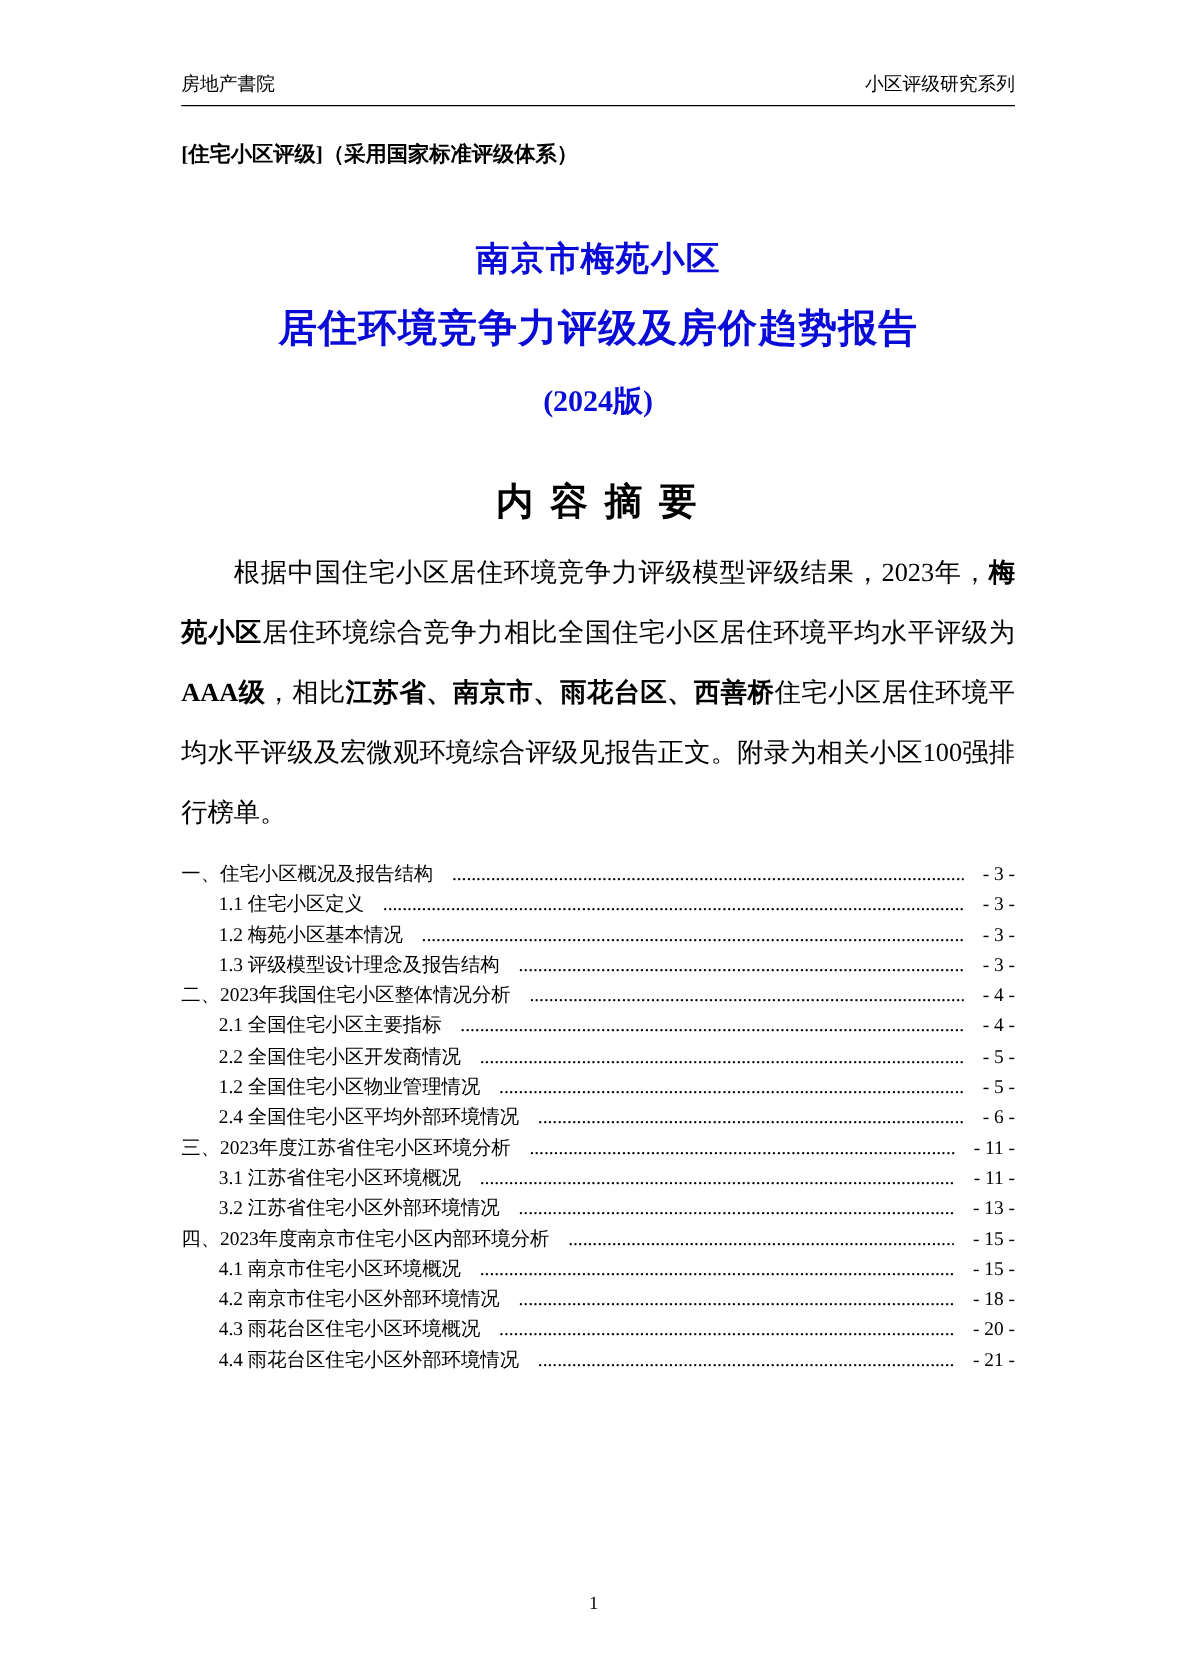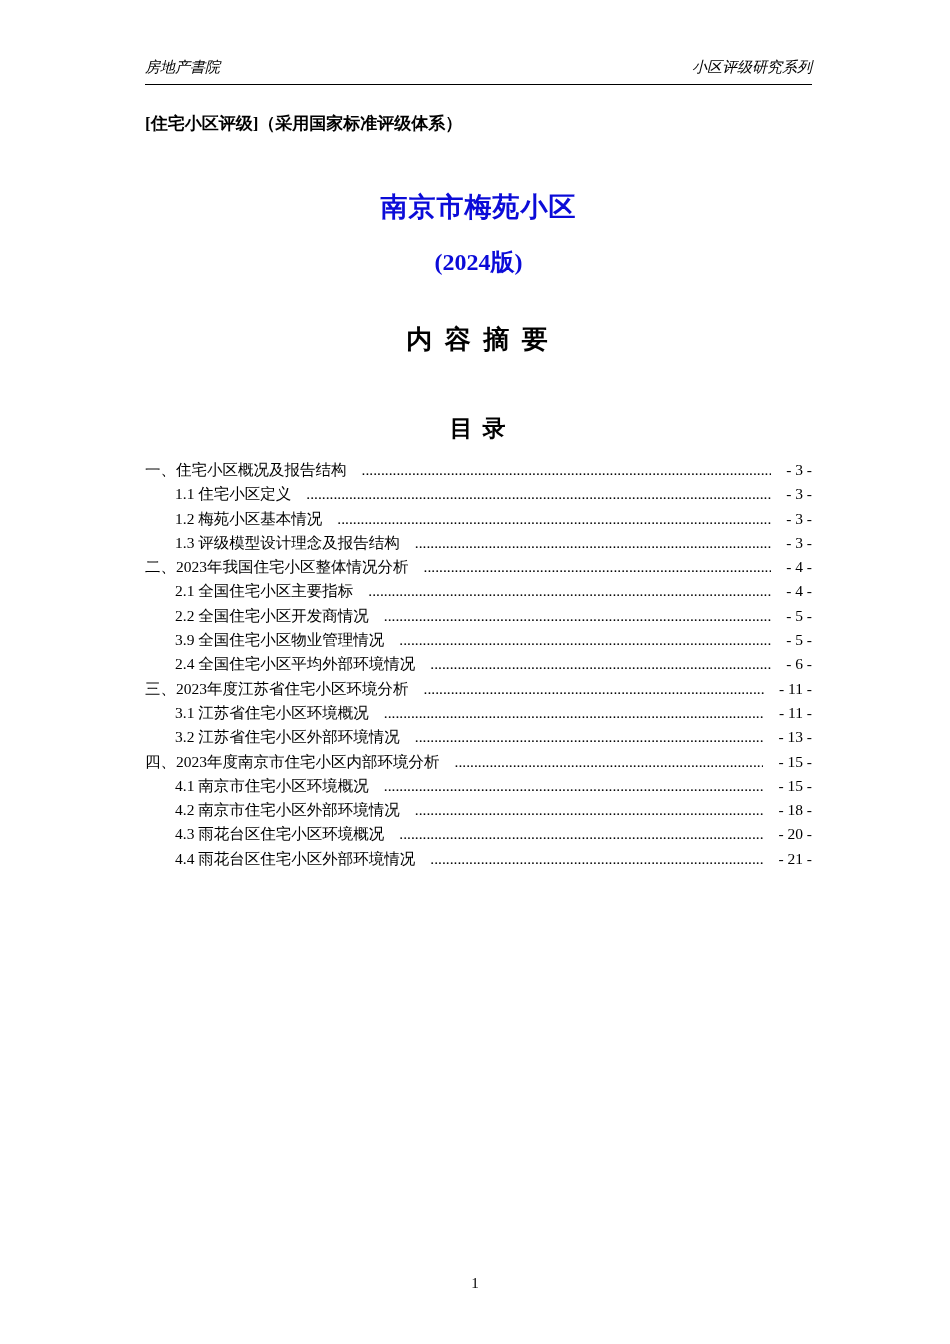--- a/index.html
+++ b/index.html
@@ -14,21 +14,20 @@
     font-family: "Liberation Serif", "DejaVu Serif", serif;
     color: #000;
   }
   .header {
     display: flex;
     justify-content: space-between;
     align-items: flex-end;
     font-size: 15px;
     padding-bottom: 7px;
     border-bottom: 1.5px solid #000;
-    font-style: italic;
   }
   .doc-label {
     margin-top: 27px;
     font-weight: bold;
     font-size: 17px;
   }
   .title1 {
     margin-top: 54px;
     text-align: center;
     font-size: 27px;
@@ -44,21 +43,21 @@
   }
   .title3 {
     margin-top: 21px;
     text-align: center;
     font-size: 24px;
     font-weight: bold;
   }
   .summary-heading {
     margin-top: 44px;
     text-align: center;
-    font-size: 26px;
+    font-size: 30px;
     font-weight: bold;
     letter-spacing: 3px;
   }
   .summary {
     margin-top: 12px;
     font-size: 21px;
     line-height: 48px;
     text-align: justify;
     text-indent: 2em;
   }
@@ -107,26 +106,27 @@
 <div class="page">
 
   <div class="header">
     <span>房地产書院</span>
     <span>小区评级研究系列</span>
   </div>
 
   <div class="doc-label">[住宅小区评级]（采用国家标准评级体系）</div>
 
   <div class="title1 title-blue" style="color: rgb(11, 11, 216);">南京市梅苑小区</div>
+  <div class="title2 title-blue" style="color: rgb(11, 11, 216);">居住环境竞争力评级及房价趋势报告</div>
   <div class="title3 title-blue" style="color: rgb(11, 11, 216); text-align: center;">(2024版)</div>
 
   <div class="summary-heading">内 容 摘 要</div>
 
-
-  <div class="toc-heading">目 录</div>
+  <p class="summary" id="summary-paragraph"><span>根据中国住宅小区居住环境竞争力评级模型评级结果，2023年，</span><span class="seg-bold">梅苑小区</span><span>居住环境综合竞争力相比全国住宅小区居住环境平均水平评级为</span><span class="seg-bold">AAA级</span><span>，相比</span><span class="seg-bold">江苏省、南京市、雨花台区、西善桥</span><span>住宅小区居住环境平均水平评级及宏微观环境综合评级见报告正文。附录为相关小区100强排行榜单。</span></p>
+
 
   <div class="toc" id="toc-list">
       <div class="toc-row">
         <span class="toc-label">一、住宅小区概况及报告结构</span>
         <span class="toc-dots"></span>
         <span class="toc-page">- 3 -</span>
       </div>
       <div class="toc-row toc-sub">
         <span class="toc-label">1.1 住宅小区定义</span>
         <span class="toc-dots"></span>
@@ -151,21 +151,21 @@
         <span class="toc-label">2.1 全国住宅小区主要指标</span>
         <span class="toc-dots"></span>
         <span class="toc-page">- 4 -</span>
       </div>
       <div class="toc-row toc-sub">
         <span class="toc-label">2.2 全国住宅小区开发商情况</span>
         <span class="toc-dots"></span>
         <span class="toc-page">- 5 -</span>
       </div>
       <div class="toc-row toc-sub">
-        <span class="toc-label">3.9 全国住宅小区物业管理情况</span>
+        <span class="toc-label">1.2 全国住宅小区物业管理情况</span>
         <span class="toc-dots"></span>
         <span class="toc-page">- 5 -</span>
       </div>
       <div class="toc-row toc-sub">
         <span class="toc-label">2.4 全国住宅小区平均外部环境情况</span>
         <span class="toc-dots"></span>
         <span class="toc-page">- 6 -</span>
       </div>
       <div class="toc-row">
         <span class="toc-label">三、2023年度江苏省住宅小区环境分析</span>

